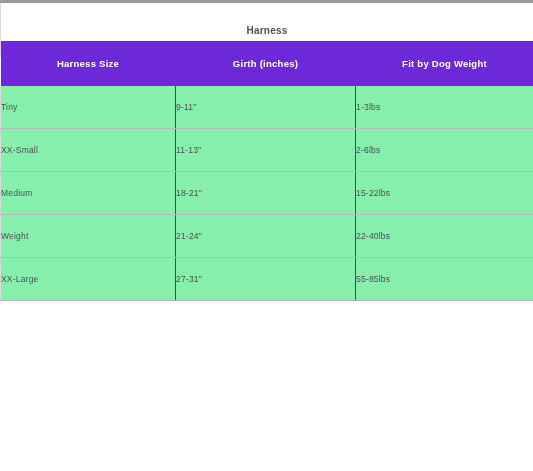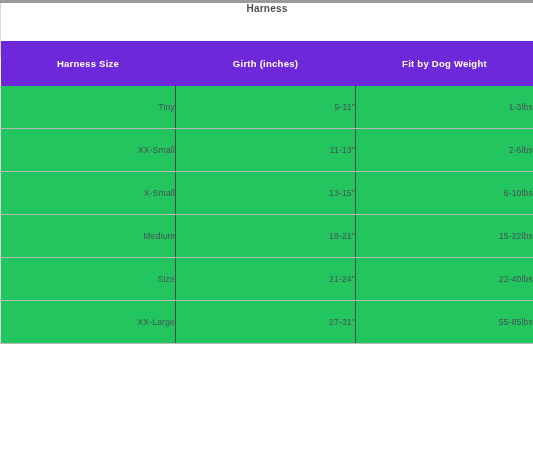--- a/index.html
+++ b/index.html
@@ -29,21 +29,21 @@
     height: 3px;
     background: #9a9a9a;
   }
   .title-bar {
     position: absolute;
     top: 3px;
     left: 0;
     width: 533px;
     height: 54px;
     display: flex;
-    align-items: flex-start;
+    align-items: center;
     justify-content: center;
     background: #ffffff;
     border-left: 1px solid #d8d8d8;
     box-sizing: border-box;
   }
   .title-text {
     font-size: 10px;
     font-weight: 700;
     color: #4b4f58;
     letter-spacing: 0.2px;
@@ -64,30 +64,30 @@
     color: #ffffff;
     font-size: 9.5px;
     font-weight: 700;
     text-align: center;
     letter-spacing: 0.25px;
     border: none;
     padding: 0;
   }
   .size-table tbody td {
     height: 42px;
-    text-align: right;
+    text-align: left;
     vertical-align: middle;
     font-size: 8.5px;
     font-weight: 400;
     color: #4b4f58;
     letter-spacing: 0.2px;
     border-right: 1px solid #4a4a4a;
     border-bottom: 1px solid #b9b9b9;
     padding: 0;
-    background: #22c55e;
+    background: #86efac;
   }
   .size-table tbody tr td:first-child {
     border-left: 1px solid #d8d8d8;
   }
   .size-table tbody tr td:last-child {
     border-right: 1px solid #d8d8d8;
   }
   .size-table tbody tr:last-child td {
     border-bottom: 1px solid #b9b9b9;
   }
@@ -124,31 +124,26 @@
         <td>Tiny</td>
         <td>9-11"</td>
         <td>1-3lbs</td>
       </tr>
       <tr>
         <td>XX-Small</td>
         <td>11-13"</td>
         <td>2-6lbs</td>
       </tr>
       <tr>
-        <td>X-Small</td>
-        <td>13-15"</td>
-        <td>6-10lbs</td>
-      </tr>
-      <tr>
         <td>Medium</td>
         <td>18-21"</td>
         <td>15-22lbs</td>
       </tr>
       <tr>
-        <td>Size</td>
+        <td>Weight</td>
         <td>21-24"</td>
         <td>22-40lbs</td>
       </tr>
       <tr>
         <td>XX-Large</td>
         <td>27-31"</td>
         <td>55-85lbs</td>
       </tr>
     </tbody>
   </table>

